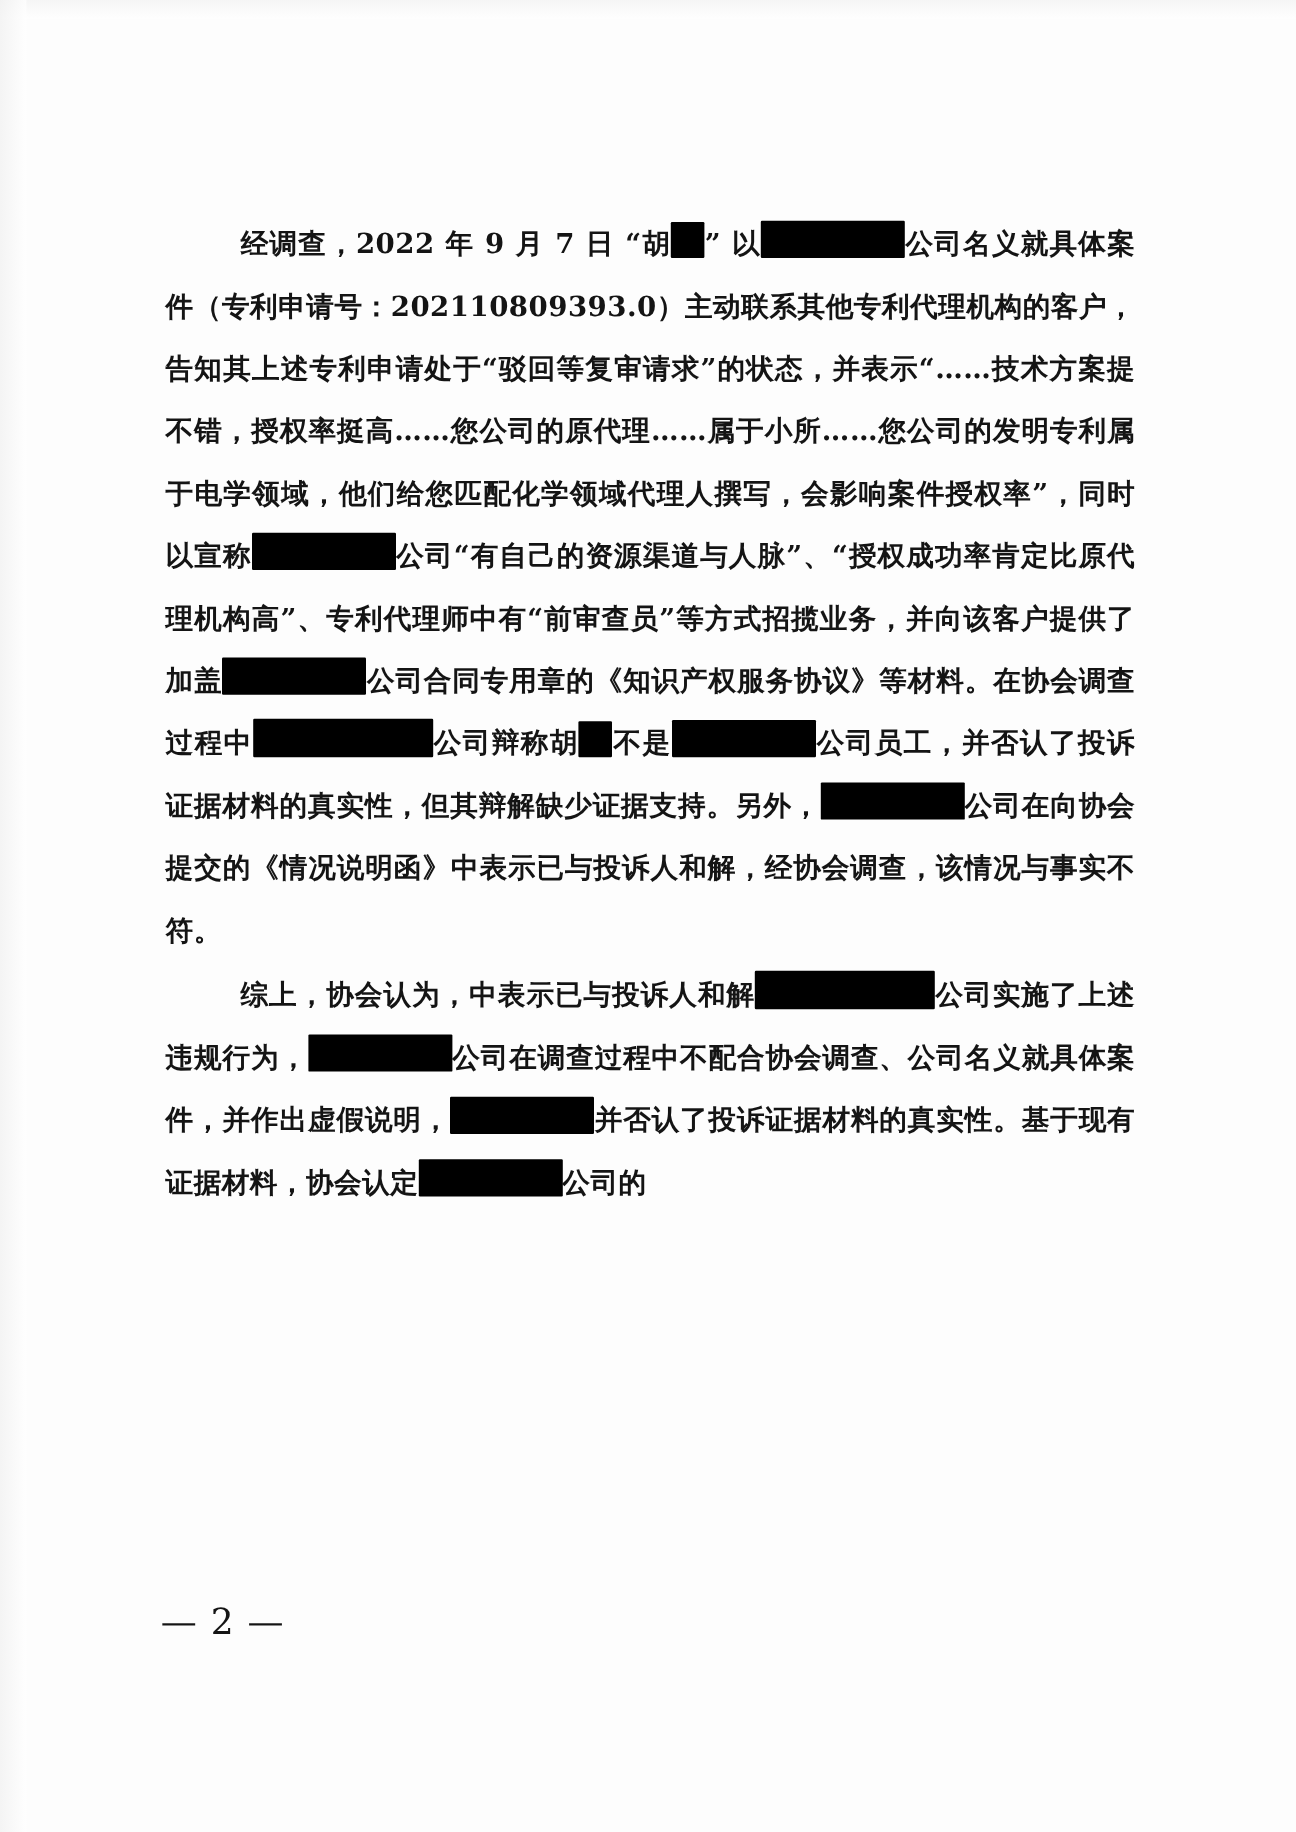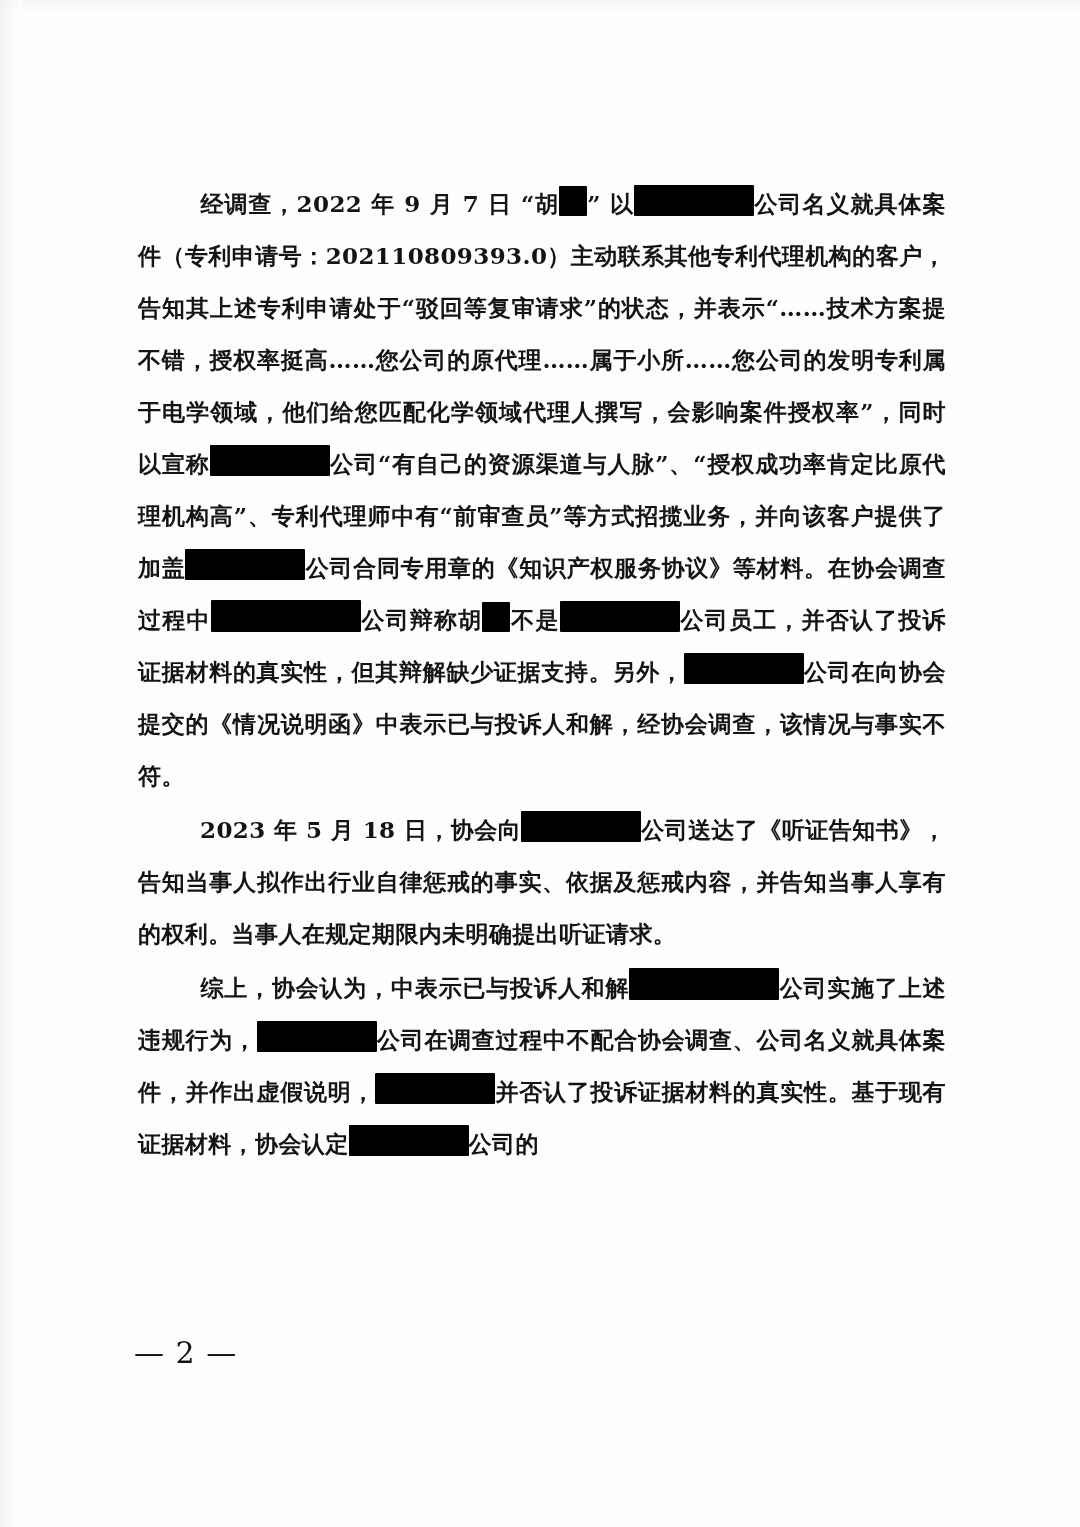--- a/index.html
+++ b/index.html
@@ -81,18 +81,17 @@
 </style>
 </head>
 <body>
 
 <div class="page">
   <div class="edge-top"></div>
   <div class="edge-left"></div>
 
   <div class="content">
     <p class="para" id="p1"><span class="indent"></span><span>经调查，2022 年 9 月 7 日 “胡</span><span class="redact r-sm"></span><span>” 以</span><span class="redact r-md"></span><span>公司名义就具体案件（专利申请号：202110809393.0）主动联系其他专利代理机构的客户，告知其上述专利申请处于“驳回等复审请求”的状态，并表示“……技术方案提不错，授权率挺高……您公司的原代理……属于小所……您公司的发明专利属于电学领域，他们给您匹配化学领域代理人撰写，会影响案件授权率”，同时以宣称</span><span class="redact r-md"></span><span>公司“有自己的资源渠道与人脉”、“授权成功率肯定比原代理机构高”、专利代理师中有“前审查员”等方式招揽业务，并向该客户提供了加盖</span><span class="redact r-md"></span><span>公司合同专用章的《知识产权服务协议》等材料。在协会调查过程中</span><span class="redact r-lg"></span><span>公司辩称胡</span><span class="redact r-sm"></span><span>不是</span><span class="redact r-md"></span><span>公司员工，并否认了投诉证据材料的真实性，但其辩解缺少证据支持。另外，</span><span class="redact r-md"></span><span>公司在向协会提交的《情况说明函》中表示已与投诉人和解，经协会调查，该情况与事实不符。</span></p>
-    <p class="para" id="p2"><span class="indent"></span><span>2023 年 5 月 18 日，协会向</span><span class="redact r-md"></span><span>公司送达了《听证告知书》，告知当事人拟作出行业自律惩戒的事实、依据及惩戒内容，并告知当事人享有的权利。当事人在规定期限内未明确提出听证请求。</span></p>
     <p class="para" id="p3"><span class="indent"></span><span>综上，协会认为，中表示已与投诉人和解</span><span class="redact r-lg"></span><span>公司实施了上述违规行为，</span><span class="redact r-md"></span><span>公司在调查过程中不配合协会调查、公司名义就具体案件，并作出虚假说明，</span><span class="redact r-md"></span><span>并否认了投诉证据材料的真实性。基于现有证据材料，协会认定</span><span class="redact r-md"></span><span>公司的</span></p>
   </div>
 
   <div class="footer">— 2 —</div>
 </div>
 
 </body></html>

